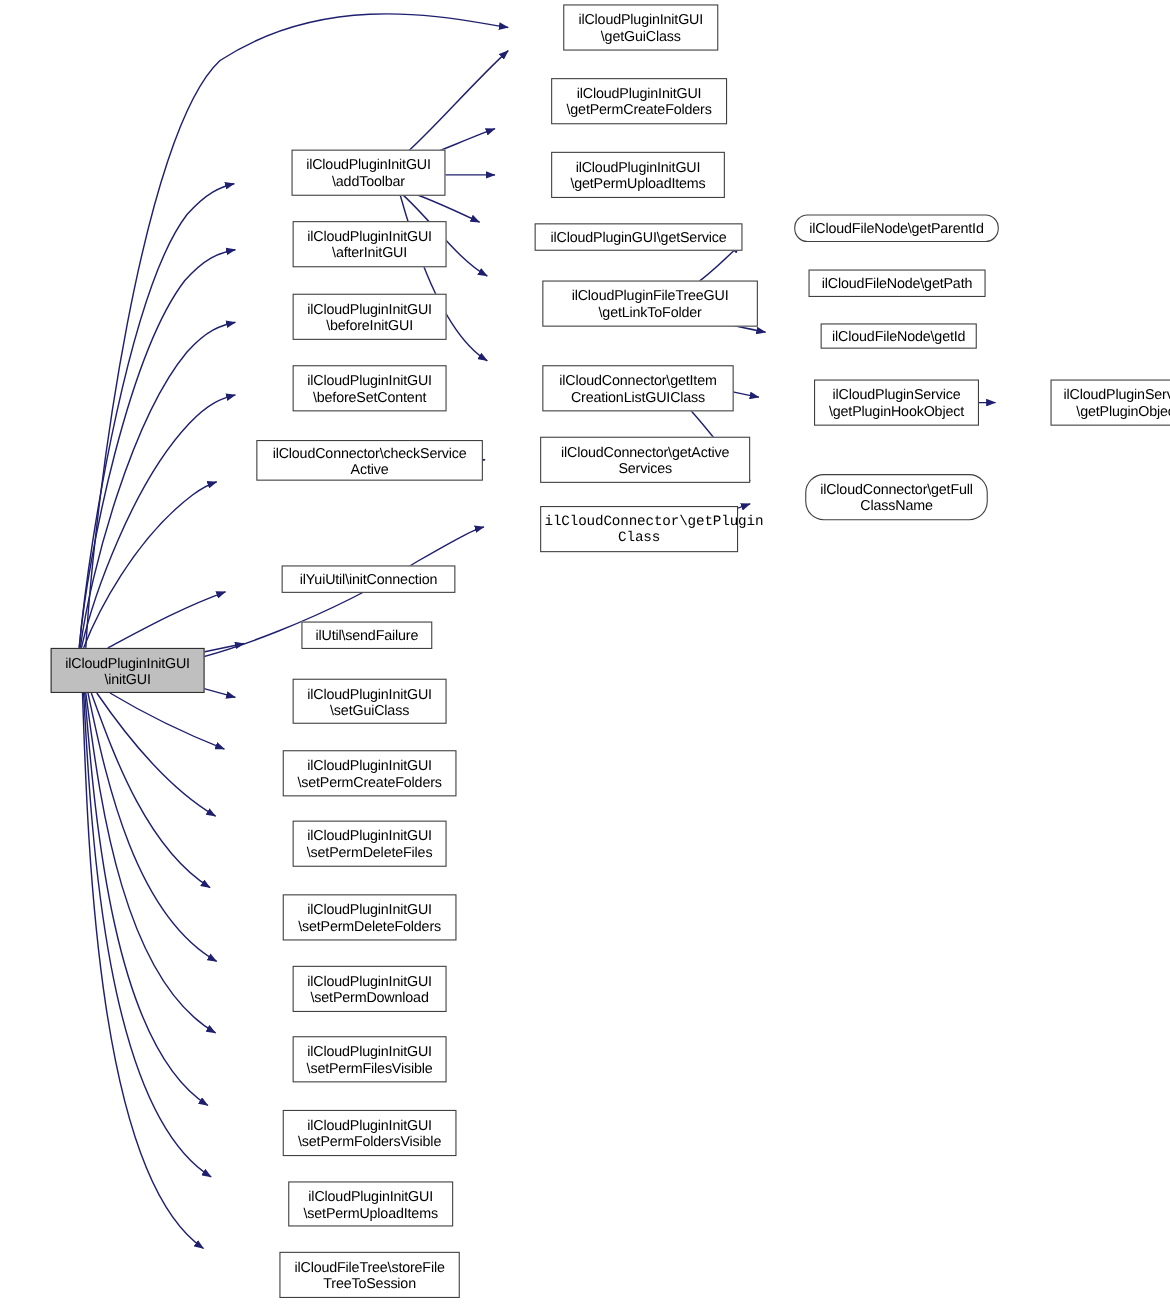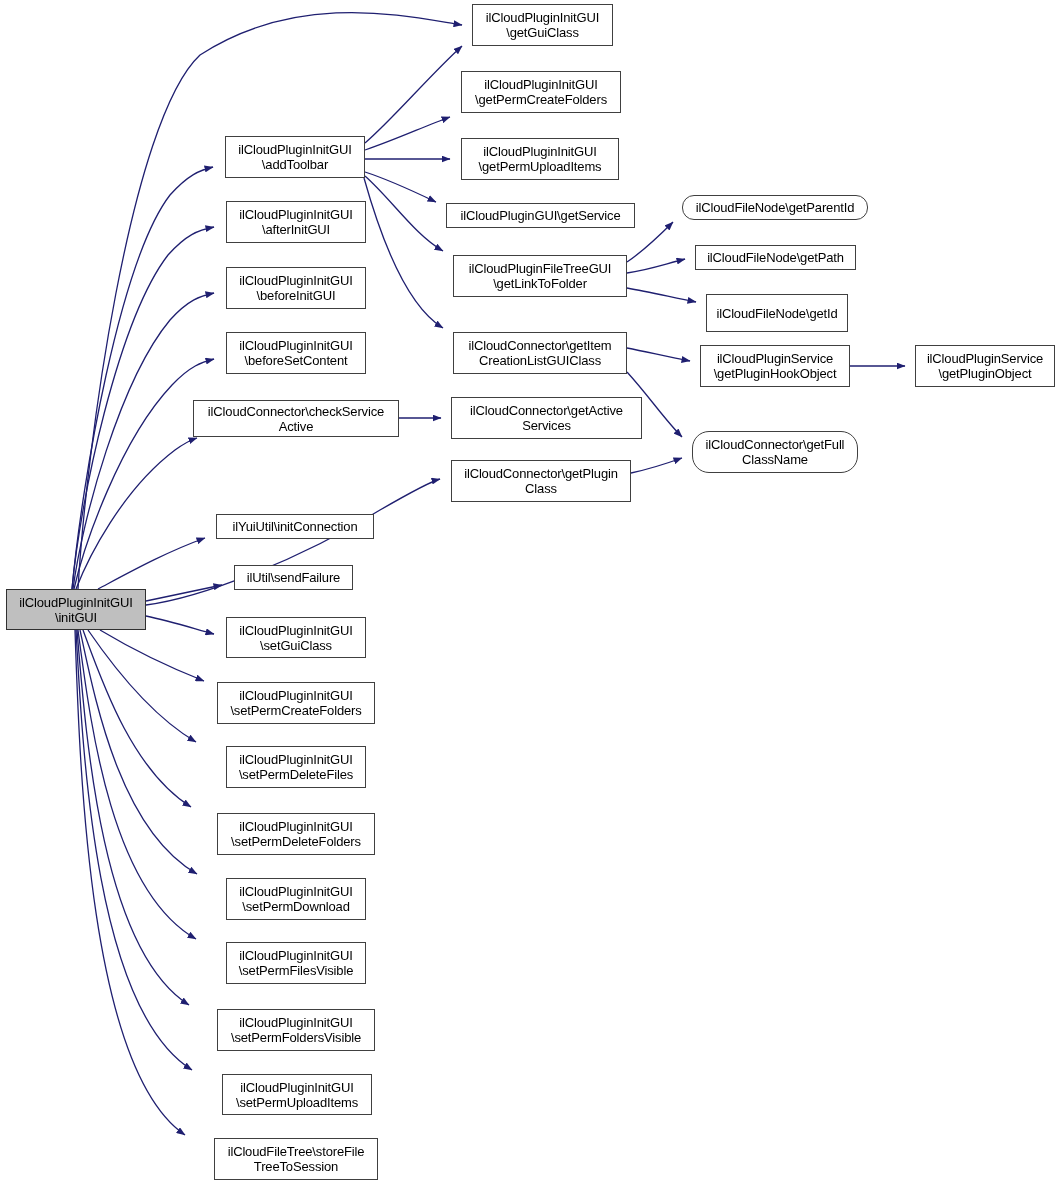--- a/index.html
+++ b/index.html
@@ -31,20 +31,21 @@
     color: #000000;
     display: flex;
     align-items: center;
     justify-content: center;
     text-align: center;
     font-size: 13px;
     line-height: 15px;
     letter-spacing: -0.15px;
     white-space: pre-line;
     z-index: 2;
+    margin-left: 40px;
   }
   .node.root {
     background: #bfbfbf;
     border: 1px solid #303030;
   }
   .node-label {
     display: block;
     width: 100%;
     padding: 0 3px;
     box-sizing: border-box;
@@ -105,40 +106,40 @@
 \getPermCreateFolders</span></div>
       <div class="node" style="left: 225px; top: 136px; width: 140px; height: 42px;"><span class="node-label">ilCloudPluginInitGUI
 \addToolbar</span></div>
       <div class="node" style="left: 461px; top: 138px; width: 158px; height: 42px;"><span class="node-label">ilCloudPluginInitGUI
 \getPermUploadItems</span></div>
       <div class="node" style="left: 446px; top: 203px; width: 189px; height: 25px;"><span class="node-label">ilCloudPluginGUI\getService</span></div>
       <div class="node" style="left: 682px; top: 195px; width: 186px; height: 25px; border-radius: 12px;"><span class="node-label">ilCloudFileNode\getParentId</span></div>
       <div class="node" style="left: 226px; top: 201px; width: 140px; height: 42px;"><span class="node-label">ilCloudPluginInitGUI
 \afterInitGUI</span></div>
       <div class="node" style="left: 695px; top: 245px; width: 161px; height: 25px;"><span class="node-label">ilCloudFileNode\getPath</span></div>
-      <div class="node" style="left: 453px; top: 255px; width: 174px; height: 42px;"><span class="node-label">ilCloudPluginFileTreeGUI
+      <div class="node" style="left: 453px; top: 255px; width: 196px; height: 42px;"><span class="node-label">ilCloudPluginFileTreeGUI
 \getLinkToFolder</span></div>
       <div class="node" style="left: 226px; top: 267px; width: 140px; height: 42px;"><span class="node-label">ilCloudPluginInitGUI
 \beforeInitGUI</span></div>
-      <div class="node" style="left: 706px; top: 294px; width: 142px; height: 38px;"><span class="node-label">ilCloudFileNode\getId</span></div>
+      <div class="node" style="left: 706px; top: 294px; width: 142px; height: 23px;"><span class="node-label">ilCloudFileNode\getId</span></div>
       <div class="node" style="left: 226px; top: 332px; width: 140px; height: 42px;"><span class="node-label">ilCloudPluginInitGUI
 \beforeSetContent</span></div>
       <div class="node" style="left: 453px; top: 332px; width: 174px; height: 42px;"><span class="node-label">ilCloudConnector\getItem
 CreationListGUIClass</span></div>
       <div class="node" style="left: 700px; top: 345px; width: 150px; height: 42px;"><span class="node-label">ilCloudPluginService
 \getPluginHookObject</span></div>
       <div class="node" style="left: 915px; top: 345px; width: 140px; height: 42px;"><span class="node-label">ilCloudPluginService
 \getPluginObject</span></div>
       <div class="node" style="left: 193px; top: 400px; width: 206px; height: 37px;"><span class="node-label">ilCloudConnector\checkService
 Active</span></div>
       <div class="node" style="left: 451px; top: 397px; width: 191px; height: 42px;"><span class="node-label">ilCloudConnector\getActive
 Services</span></div>
       <div class="node" style="left: 692px; top: 431px; width: 166px; height: 42px; border-radius: 17px;"><span class="node-label">ilCloudConnector\getFull
 ClassName</span></div>
-      <div class="node" style="left: 451px; top: 460px; width: 180px; height: 42px;"><span class="node-label">ilCloudConnector\getPlugin
+      <div class="node" style="left: 451px; top: 460px; width: 180px; height: 42px; font-family: Liberation Mono, monospace;"><span class="node-label">ilCloudConnector\getPlugin
 Class</span></div>
       <div class="node" style="left: 216px; top: 514px; width: 158px; height: 25px;"><span class="node-label">ilYuiUtil\initConnection</span></div>
       <div class="node" style="left: 234px; top: 565px; width: 119px; height: 25px;"><span class="node-label">ilUtil\sendFailure</span></div>
       <div class="node" style="left: 226px; top: 617px; width: 140px; height: 41px;"><span class="node-label">ilCloudPluginInitGUI
 \setGuiClass</span></div>
       <div class="node" style="left: 217px; top: 682px; width: 158px; height: 42px;"><span class="node-label">ilCloudPluginInitGUI
 \setPermCreateFolders</span></div>
       <div class="node" style="left: 226px; top: 746px; width: 140px; height: 42px;"><span class="node-label">ilCloudPluginInitGUI
 \setPermDeleteFiles</span></div>
       <div class="node" style="left: 217px; top: 813px; width: 158px; height: 42px;"><span class="node-label">ilCloudPluginInitGUI

